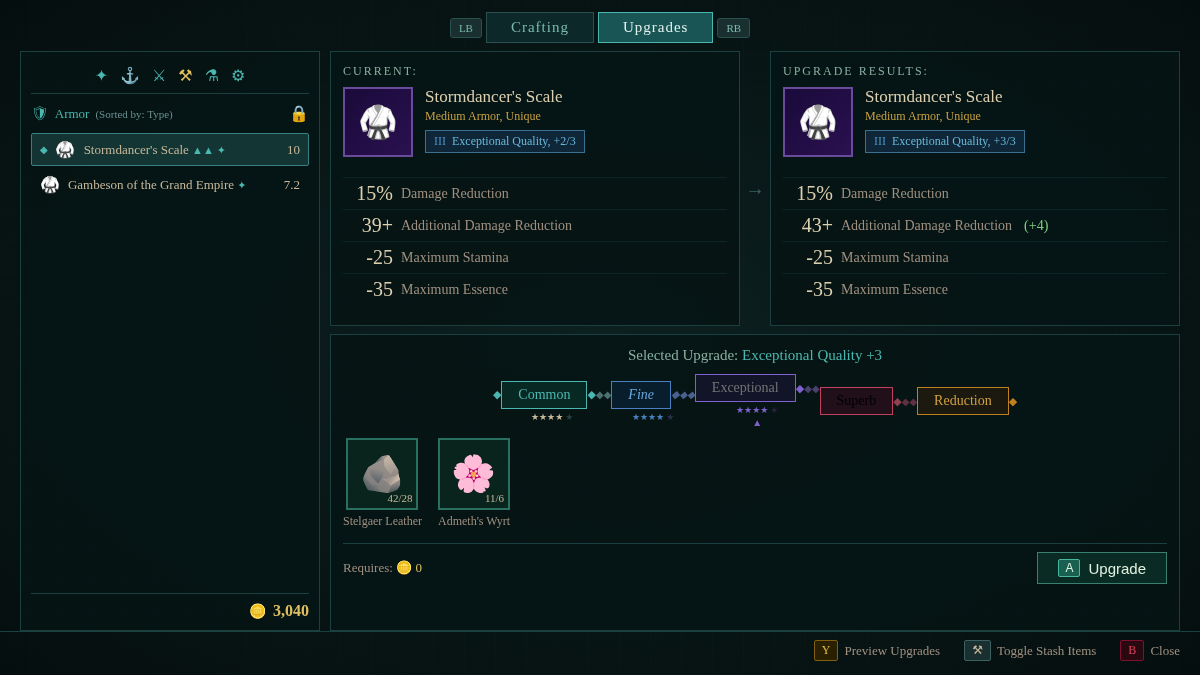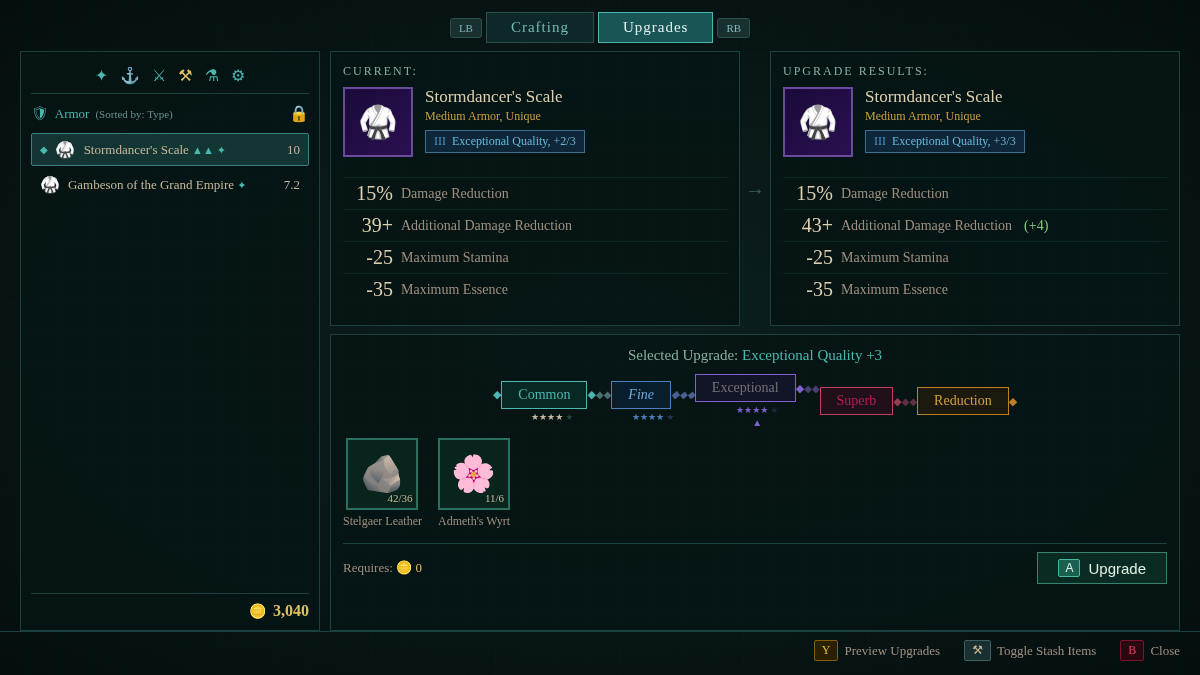--- a/index.html
+++ b/index.html
@@ -266,21 +266,21 @@
       color: #6aa8e0;
     }
     .tier-box.exceptional {
       background: rgba(30,20,60,0.5);
       border-color: #8060d0;
       color: #737373;
     }
     .tier-box.superb {
       background: rgba(60,10,30,0.5);
       border-color: #c04060;
-      color: #be185d;
+      color: #000000;
     }
     .tier-box.legendary {
       background: rgba(50,30,10,0.5);
       border-color: #c08020;
       color: #d0a040;
     }
 
     .tier-stars {
       display: flex;
       justify-content: center;
@@ -594,21 +594,21 @@
             <span style="color:#c08020;font-size:11px;">◆</span>
           </div>
         </div>
 
       </div>
 
       <div class="materials-row">
         <div class="material-item">
           <div class="material-box">
             <span style="font-size:36px;">🪨</span>
-            <span class="material-count">42/36</span>
+            <span class="material-count">42/28</span>
           </div>
           <span class="material-name">Stelgaer Leather</span>
         </div>
         <div class="material-item">
           <div class="material-box">
             <span style="font-size:36px;">🌸</span>
             <span class="material-count">11/6</span>
           </div>
           <span class="material-name">Admeth's Wyrt</span>
         </div>

